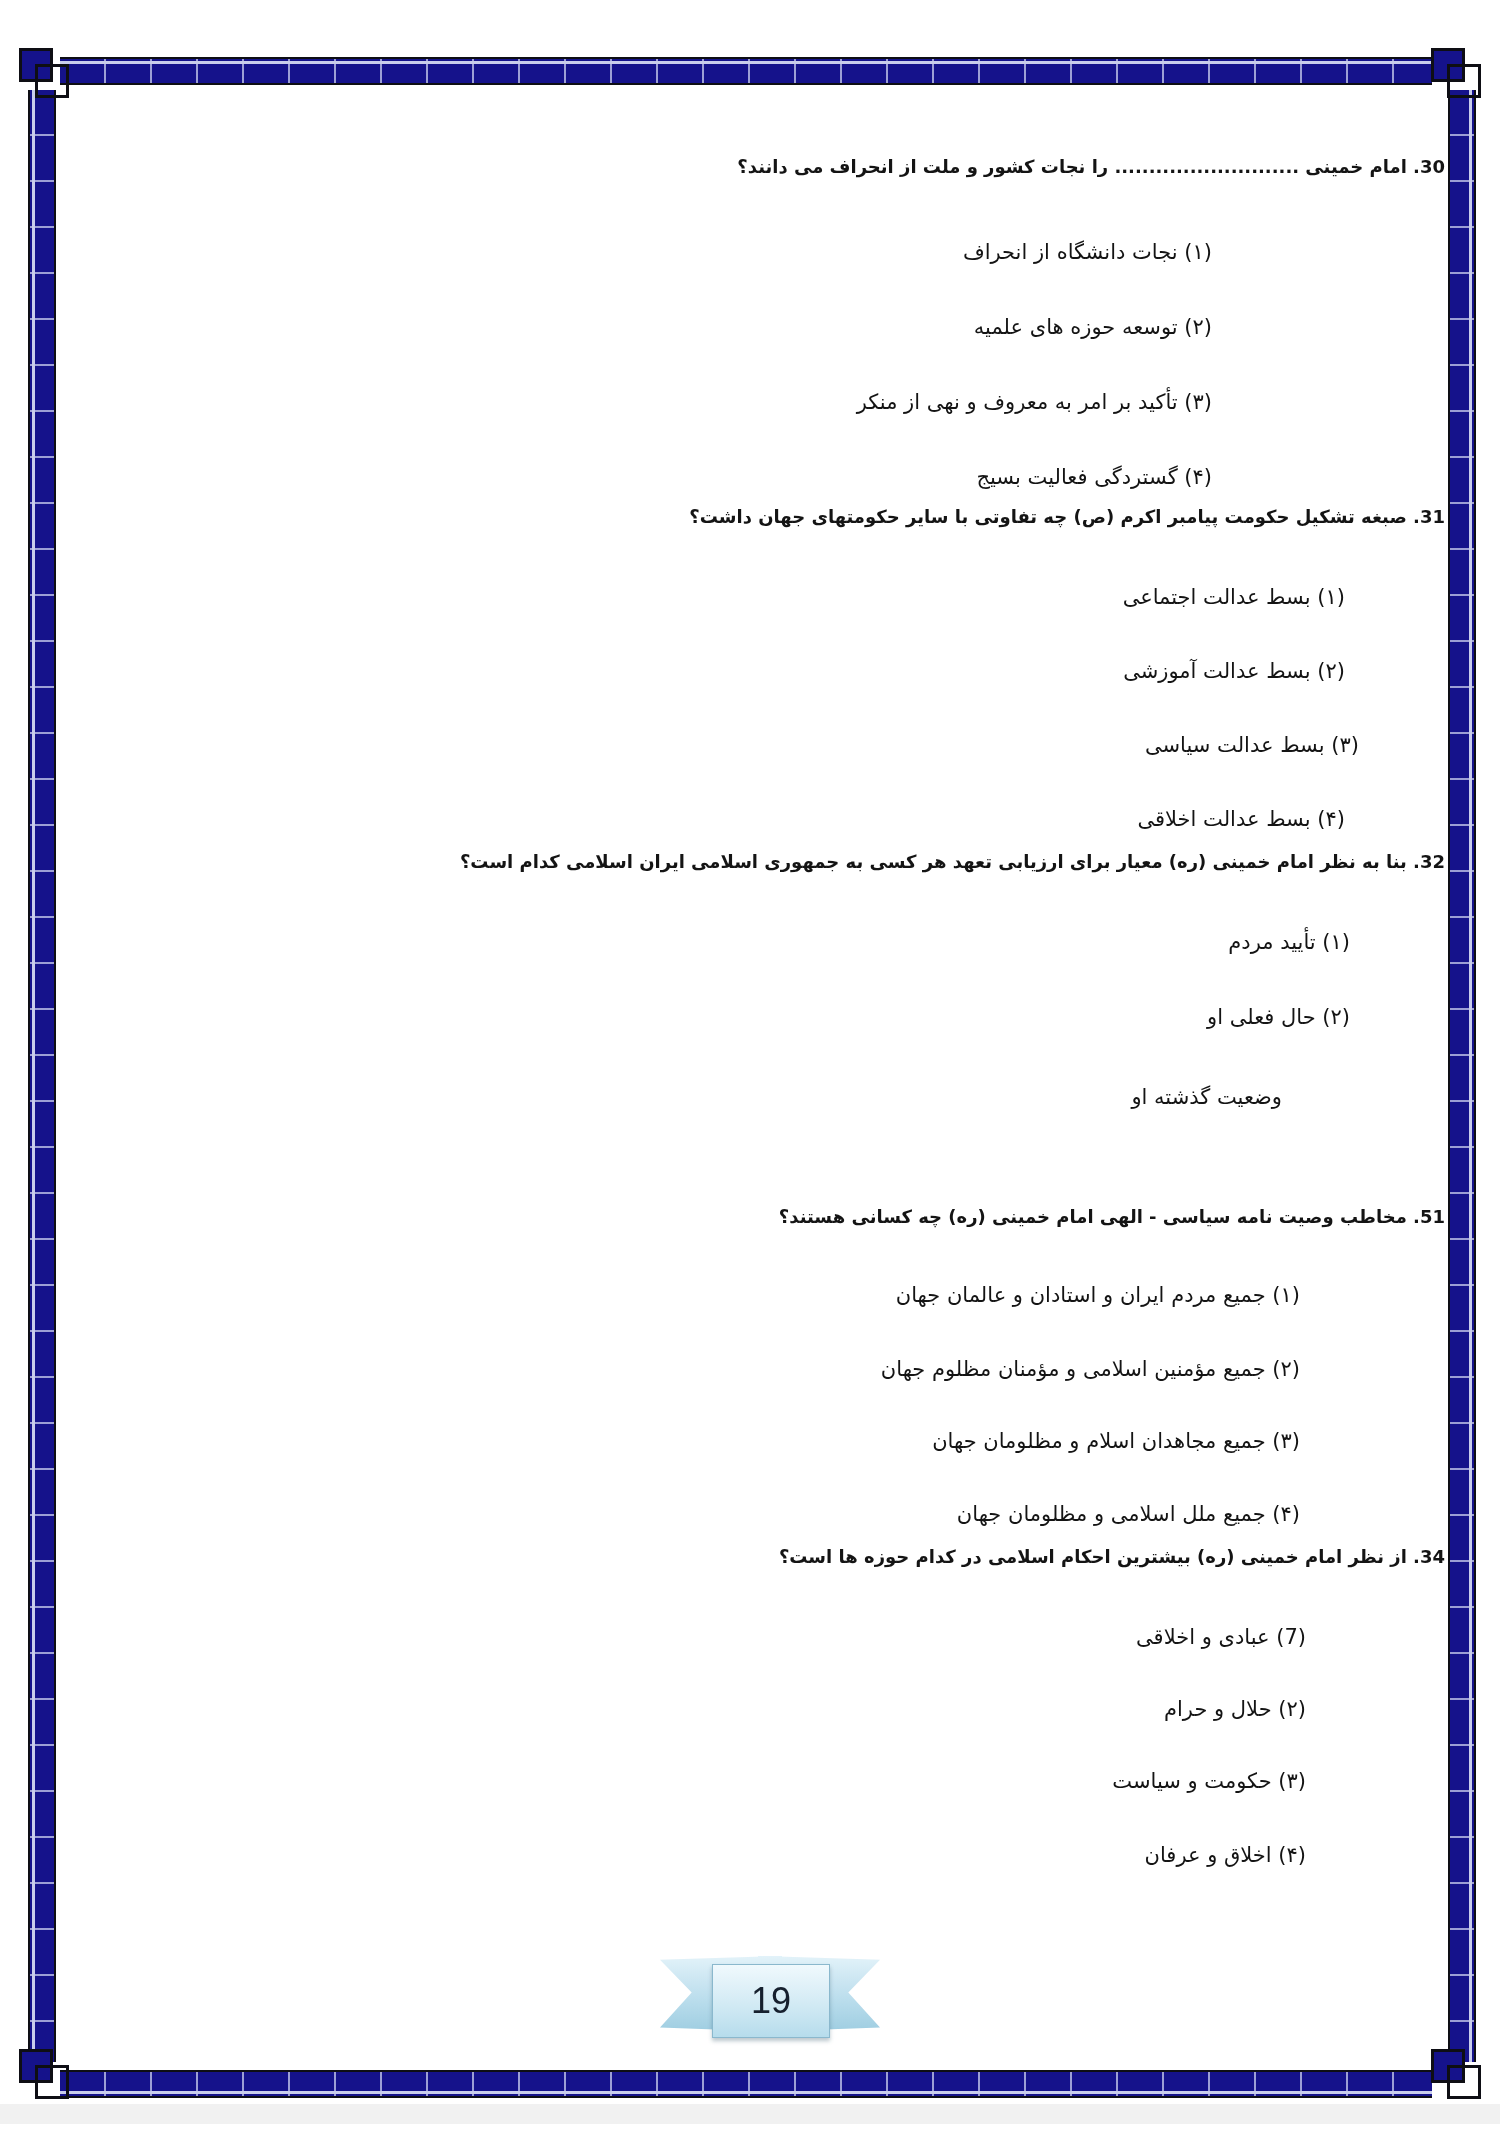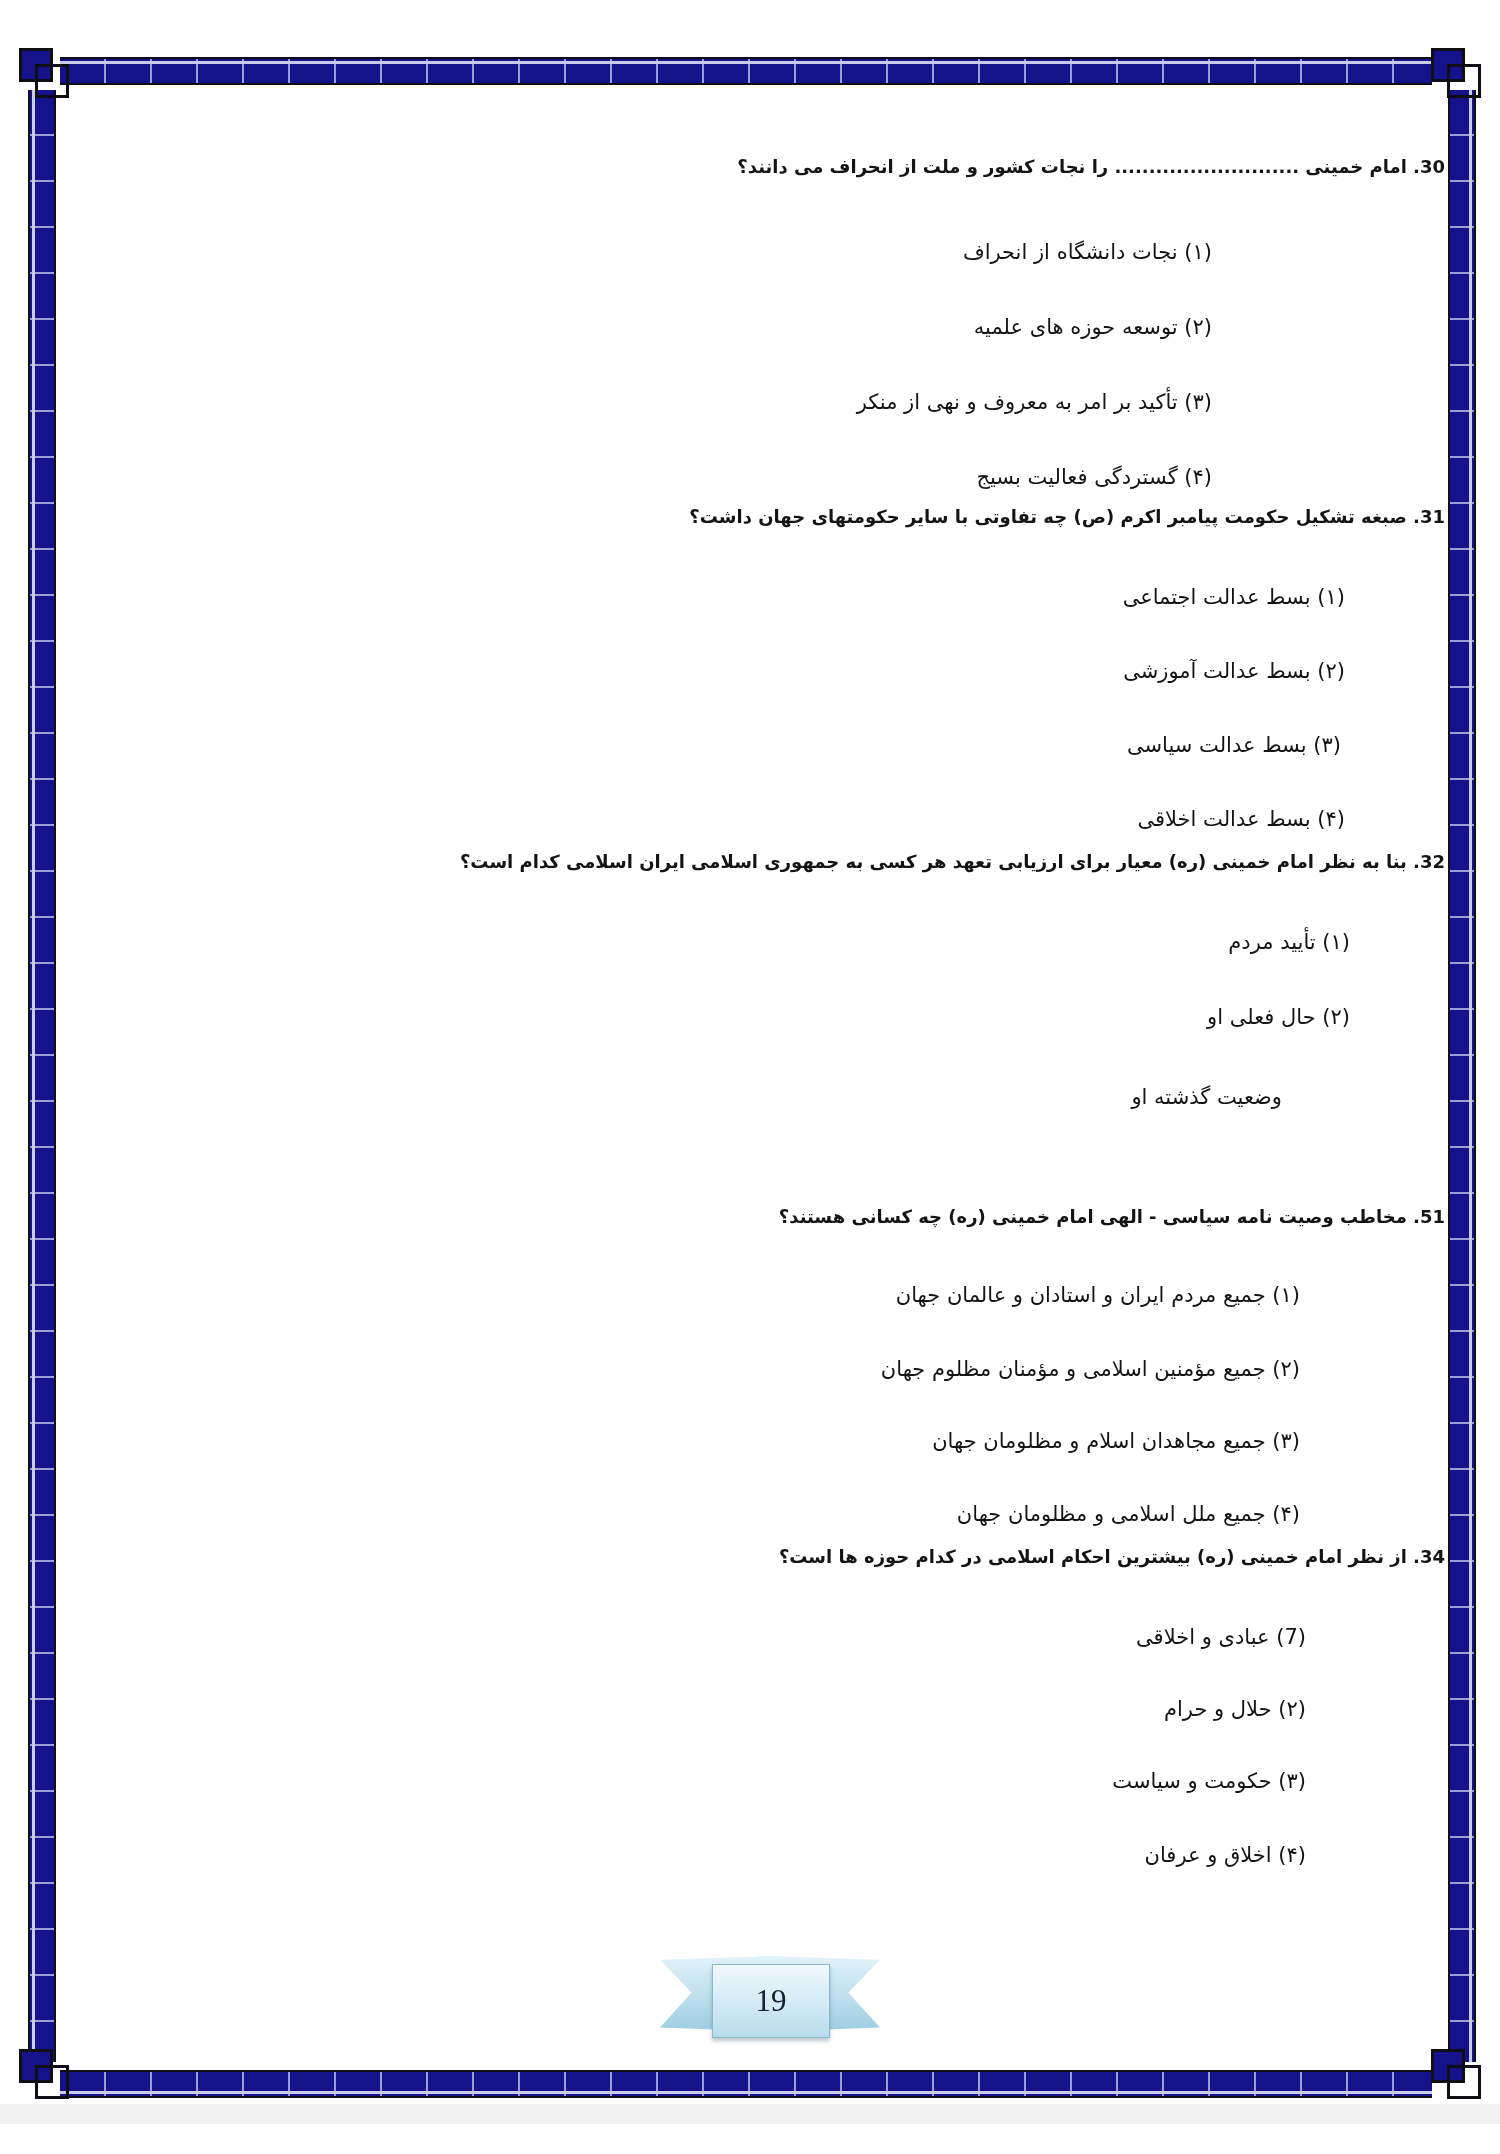--- a/index.html
+++ b/index.html
@@ -33,21 +33,21 @@
   .ribbon{position:absolute;left:660px;top:1948px;width:220px;height:100px;}
   .ribbon .tail{position:absolute;top:8px;width:122px;height:76px;
        background:linear-gradient(180deg,#e2f2f9 0%,#bcdeed 55%,#9ecde1 100%);
        filter:drop-shadow(0 2px 2px rgba(40,80,100,.35));}
   .ribbon .tail-left{left:0;clip-path:polygon(0 5%,100% 0,100% 100%,0 94%,26% 48%);}
   .ribbon .tail-right{left:98px;clip-path:polygon(0 0,100% 5%,74% 48%,100% 94%,0 100%);}
   .ribbon .plate{position:absolute;left:52px;top:16px;width:116px;height:72px;
        background:linear-gradient(180deg,#f0f9fd 0%,#d2eaf4 55%,#b6dcec 100%);
        border:1px solid #8ab8cd;box-shadow:0 3px 4px rgba(30,70,90,.3);
        display:flex;align-items:center;justify-content:center;
-       font-family:Liberation Serif, serif;font-size:31px;color:#16202e;}
+       font-family:Liberation Sans, sans-serif;font-size:36px;color:#16202e;}
 
   .page-gap{position:absolute;left:0;top:2104px;width:1500px;height:20px;background:#f1f1f1;}
 </style>
 </head>
 <body>
 
 <div class="screen">
 
   <div class="band band-h band-top" style="left:60px;top:57px;width:1372px;"></div>
   <div class="band band-h band-bottom" style="left:60px;top:2070px;width:1372px;"></div>
@@ -79,21 +79,21 @@
   <div class="content-line" style="top:310px;right:288px">(۲) توسعه حوزه های علمیه</div>
   <div class="content-line" style="top:385px;right:288px">(۳) تأکید بر امر به معروف و نهی از منکر</div>
   <div class="content-line" style="top:460px;right:288px">(۴) گستردگی فعالیت بسیج</div>
 
   <div class="content-line stem" style="top:500px">
     <span class="qnum">31.</span>
     <span>صبغه تشکیل حکومت پیامبر اکرم (ص) چه تفاوتی با سایر حکومتهای جهان داشت؟</span>
   </div>
   <div class="content-line" style="top:580px;right:155px">(۱) بسط عدالت اجتماعی</div>
   <div class="content-line" style="top:654px;right:155px">(۲) بسط عدالت آموزشی</div>
-  <div class="content-line" style="top:728px;right:159px">(۳) بسط عدالت سیاسی</div>
+  <div class="content-line" style="top:728px;right:141px">(۳) بسط عدالت سیاسی</div>
   <div class="content-line" style="top:802px;right:155px">(۴) بسط عدالت اخلاقی</div>
 
   <div class="content-line stem" style="top:845px">
     <span class="qnum">32.</span>
     <span>بنا به نظر امام خمینی (ره) معیار برای ارزیابی تعهد هر کسی به جمهوری اسلامی ایران اسلامی کدام است؟</span>
   </div>
   <div class="content-line" style="top:925px;right:150px">(۱) تأیید مردم</div>
   <div class="content-line" style="top:1000px;right:150px">(۲) حال فعلی او</div>
   <div class="content-line" style="top:1080px;right:218px">وضعیت گذشته او</div>
 

